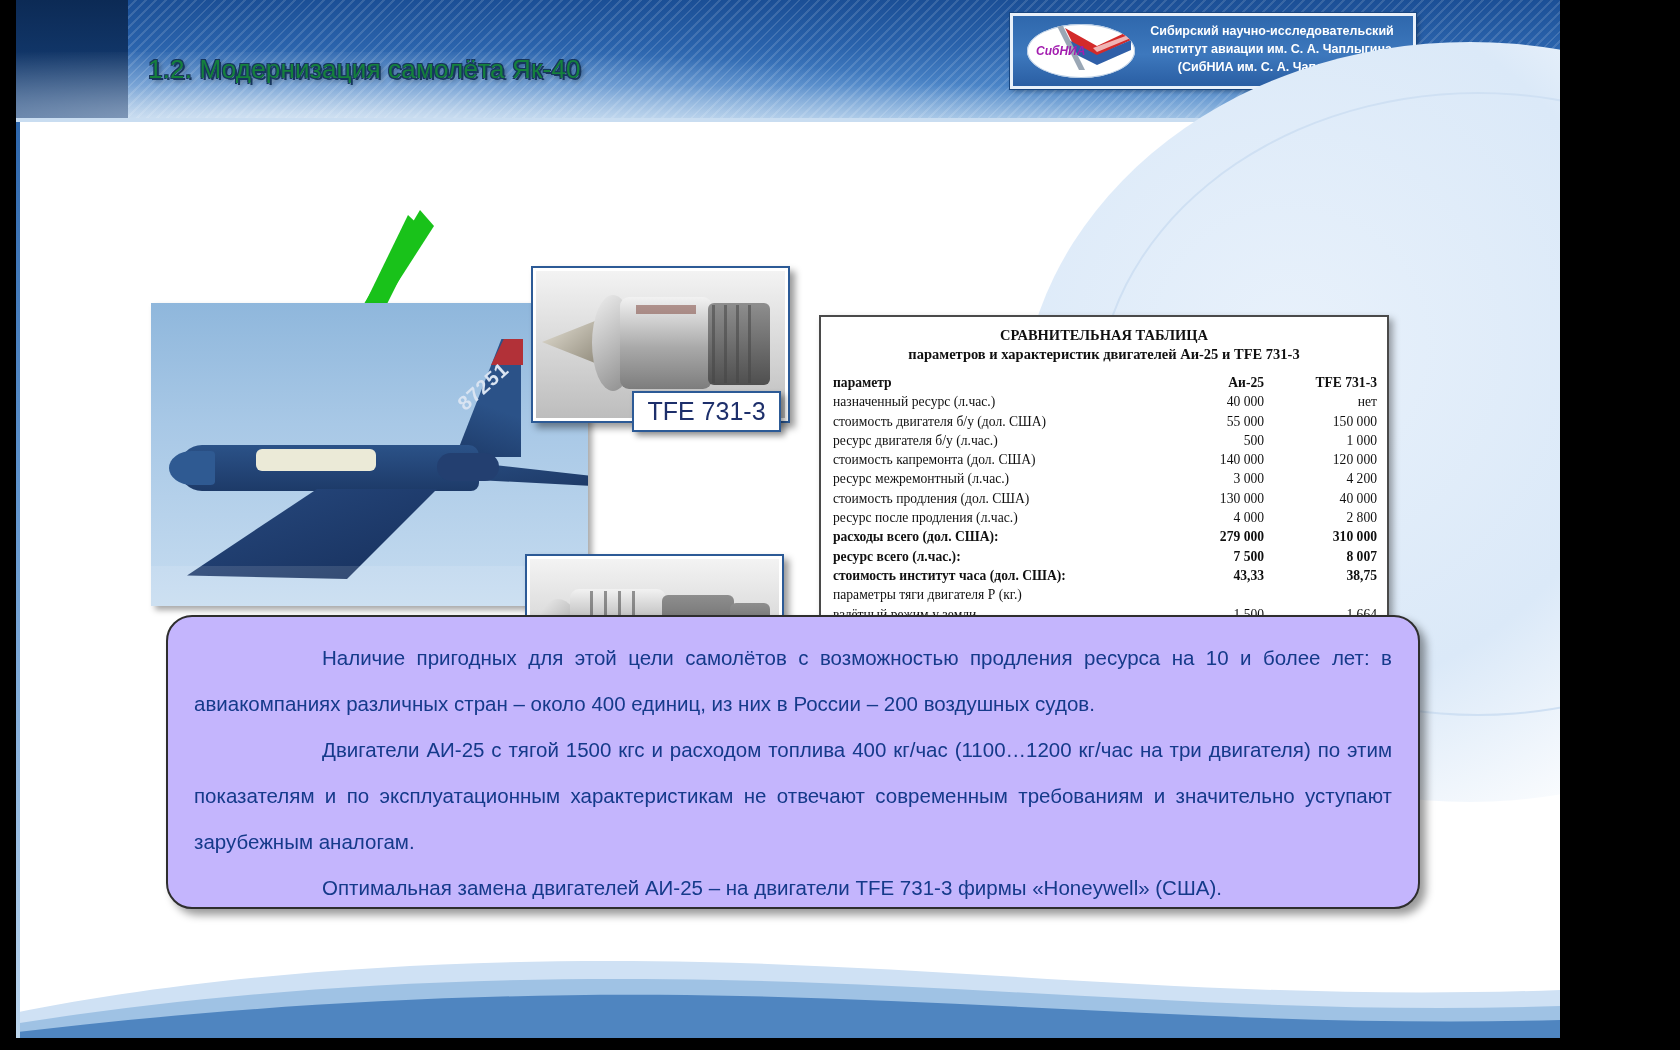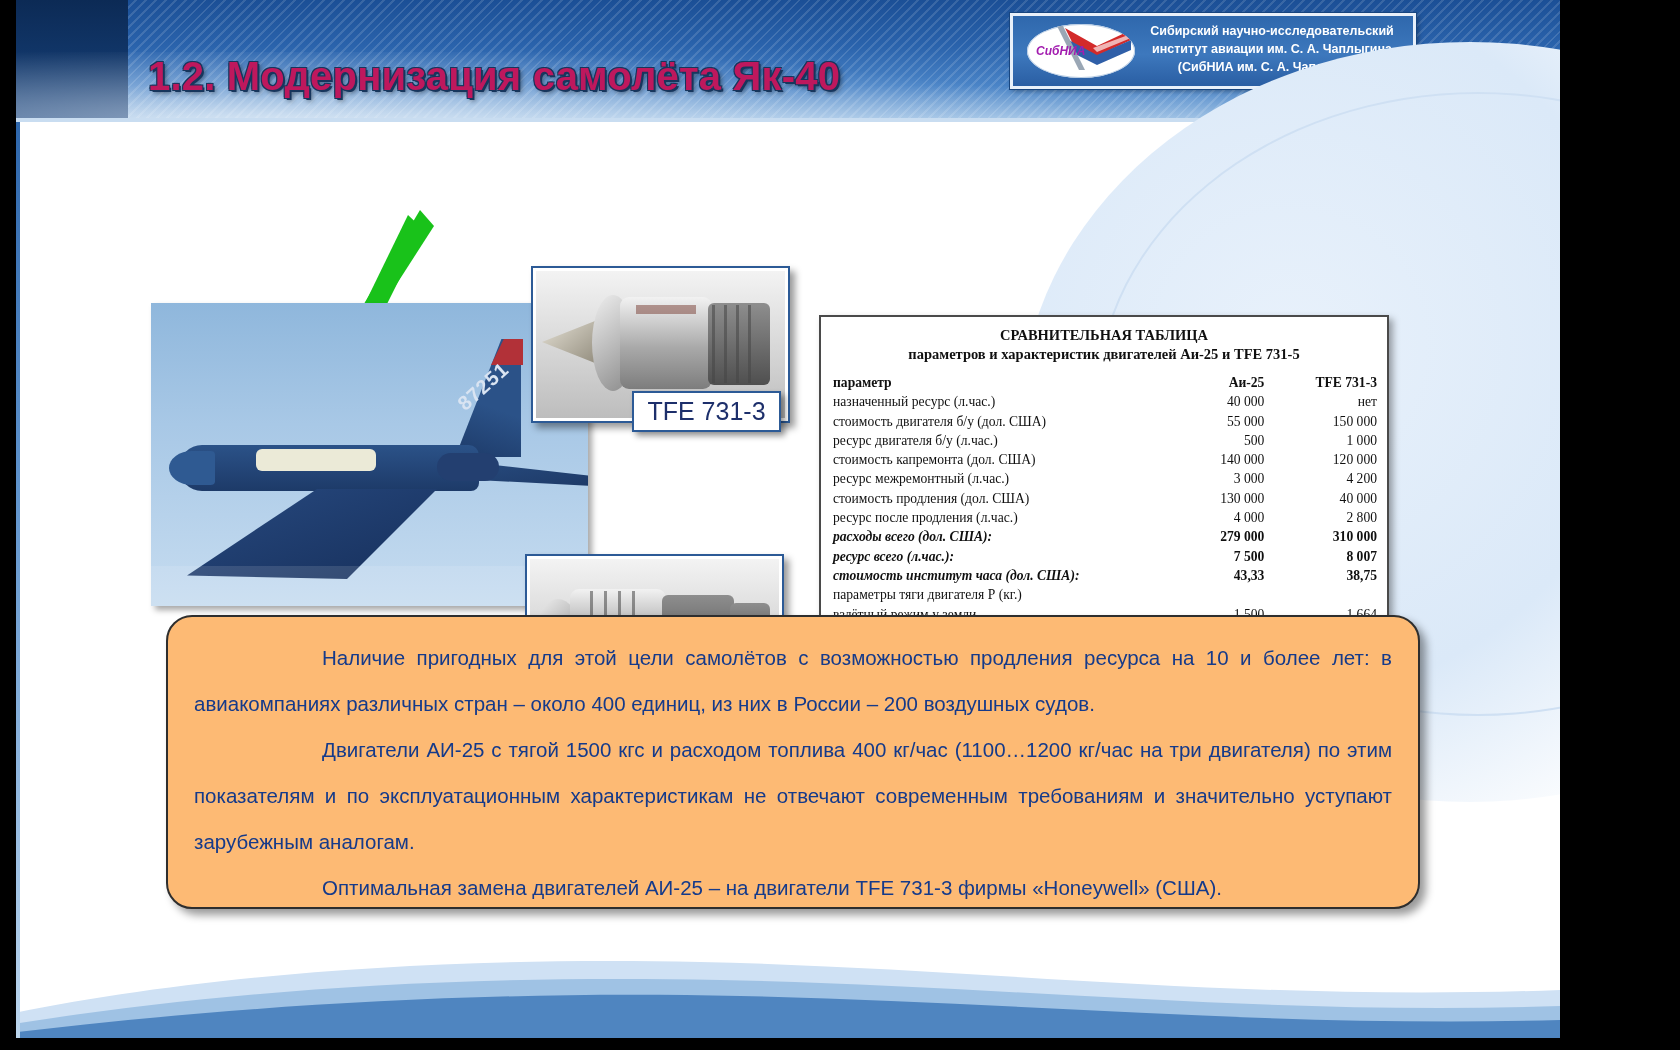--- a/index.html
+++ b/index.html
@@ -16,21 +16,21 @@
   #header-band{position:absolute;left:0;top:0;width:1560px;height:122px;
     background:linear-gradient(180deg,#1b4f96 0%,#2a63ac 38%,#4a84c7 70%,#a9c9e8 100%);}
   #header-hatch{position:absolute;left:0;top:0;width:1560px;height:122px;
      background:repeating-linear-gradient(-45deg,rgba(255,255,255,.13) 0 2px,rgba(255,255,255,0) 2px 7px);}
   #header-dark-left{position:absolute;left:0;top:0;width:128px;height:122px;
      background:linear-gradient(180deg,#0d2b57,#14archives);background:linear-gradient(180deg,#0c2a55,#17447f);}
   #header-sweep{position:absolute;left:0;top:52px;width:1560px;height:70px;
      background:radial-gradient(ellipse 1300px 120px at 18% 100%,rgba(255,255,255,.55),rgba(255,255,255,0) 62%);}
   #header-bottomline{position:absolute;left:0;top:118px;width:1560px;height:5px;background:#c9ddf1;}
 
-  #title{position:absolute;left:148px;top:54px;font-size:40px;font-weight:bold;color:#be185d;
+  #title{position:absolute;left:148px;top:54px;font-size:26px;font-weight:normal;color:#15803d;
      letter-spacing:.2px;white-space:nowrap;
      text-shadow:2px 2px 0 #17365d, -1px -1px 0 #17365d, 1px -1px 0 #17365d, -1px 1px 0 #17365d, 3px 3px 5px rgba(0,0,0,.45);}
 
   
   #logo-box{position:absolute;left:1010px;top:13px;width:400px;height:70px;
      background:linear-gradient(180deg,#2f68ad,#3d78bd 55%,#2a5ea3);
      border:3px solid #e8f0fa;box-shadow:0 0 0 1px #17457f, 2px 2px 5px rgba(0,0,0,.35);}
   #logo-oval{position:absolute;left:14px;top:8px;width:108px;height:54px;background:#ffffff;border-radius:50%;
      box-shadow:inset 0 0 0 1px #b9cde4;overflow:hidden;}
   #logo-text-lines{position:absolute;left:128px;top:6px;width:262px;text-align:center;color:#ffffff;
@@ -101,24 +101,24 @@
   #table-title{margin-top:9px;text-align:center;font-family:"Liberation Serif",serif;
      font-weight:bold;font-size:14.5px;color:#101010;line-height:19px;}
   #cmp-table{width:100%;border-collapse:collapse;margin-top:10px;
      font-family:"Liberation Serif",serif;font-size:13.6px;color:#101010;}
   #cmp-table td{padding:0 0 1.1px 0;line-height:18.2px;white-space:nowrap;}
   #cmp-table td.p{padding-left:12px;width:340px;}
   #cmp-table td.v{text-align:right;width:112px;padding-right:14px;}
   #cmp-table td.v2{text-align:right;width:104px;padding-right:10px;}
   tr.head td{font-weight:bold;padding-bottom:4px;}
   tr.b td{font-weight:bold;}
-  tr.b td.p{padding-left:86px;font-style:italic;}
-
-  
-  #callout{position:absolute;left:166px;top:615px;width:1250px;height:290px;background:#fdba74;
+  tr.b td.p{padding-left:86px;}
+
+  
+  #callout{position:absolute;left:166px;top:615px;width:1250px;height:290px;background:#c4b5fd;
      border:2px solid #2e2e2e;border-radius:26px;box-shadow:6px 6px 8px rgba(0,0,0,.4);}
   .para{color:#153a8a;font-size:20.5px;line-height:46px;padding:0 26px;text-align:justify;
      font-family:"Liberation Sans",sans-serif;}
   .para.first{padding-top:18px;}
   .indent{display:inline-block;width:128px;}
 </style>
 </head>
 <body>
 
 <div id="slide">
@@ -207,21 +207,21 @@
         <div class="eng-stripe" style="left:74px;top:32px;width:3px;height:74px;"></div>
         <div class="eng-stripe" style="left:88px;top:32px;width:3px;height:74px;"></div>
         <div class="eng-stripe" style="left:102px;top:32px;width:3px;height:74px;"></div>
       </div>
     </div>
     <div class="engine-label" id="label-ai">Аи-25</div>
 
     <div id="table-box">
       <div id="table-title">
         <div>СРАВНИТЕЛЬНАЯ ТАБЛИЦА</div>
-        <div>параметров и характеристик двигателей Аи-25 и TFE 731-5</div>
+        <div>параметров и характеристик двигателей Аи-25 и TFE 731-3</div>
       </div>
       <table id="cmp-table">
         <tbody id="cmp-body">
             <tr class="head">
               <td class="p">параметр</td>
               <td class="v">Аи-25</td>
               <td class="v2">TFE 731-3</td>
             </tr>
             <tr class="">
               <td class="p">назначенный ресурс (л.час.)</td>

